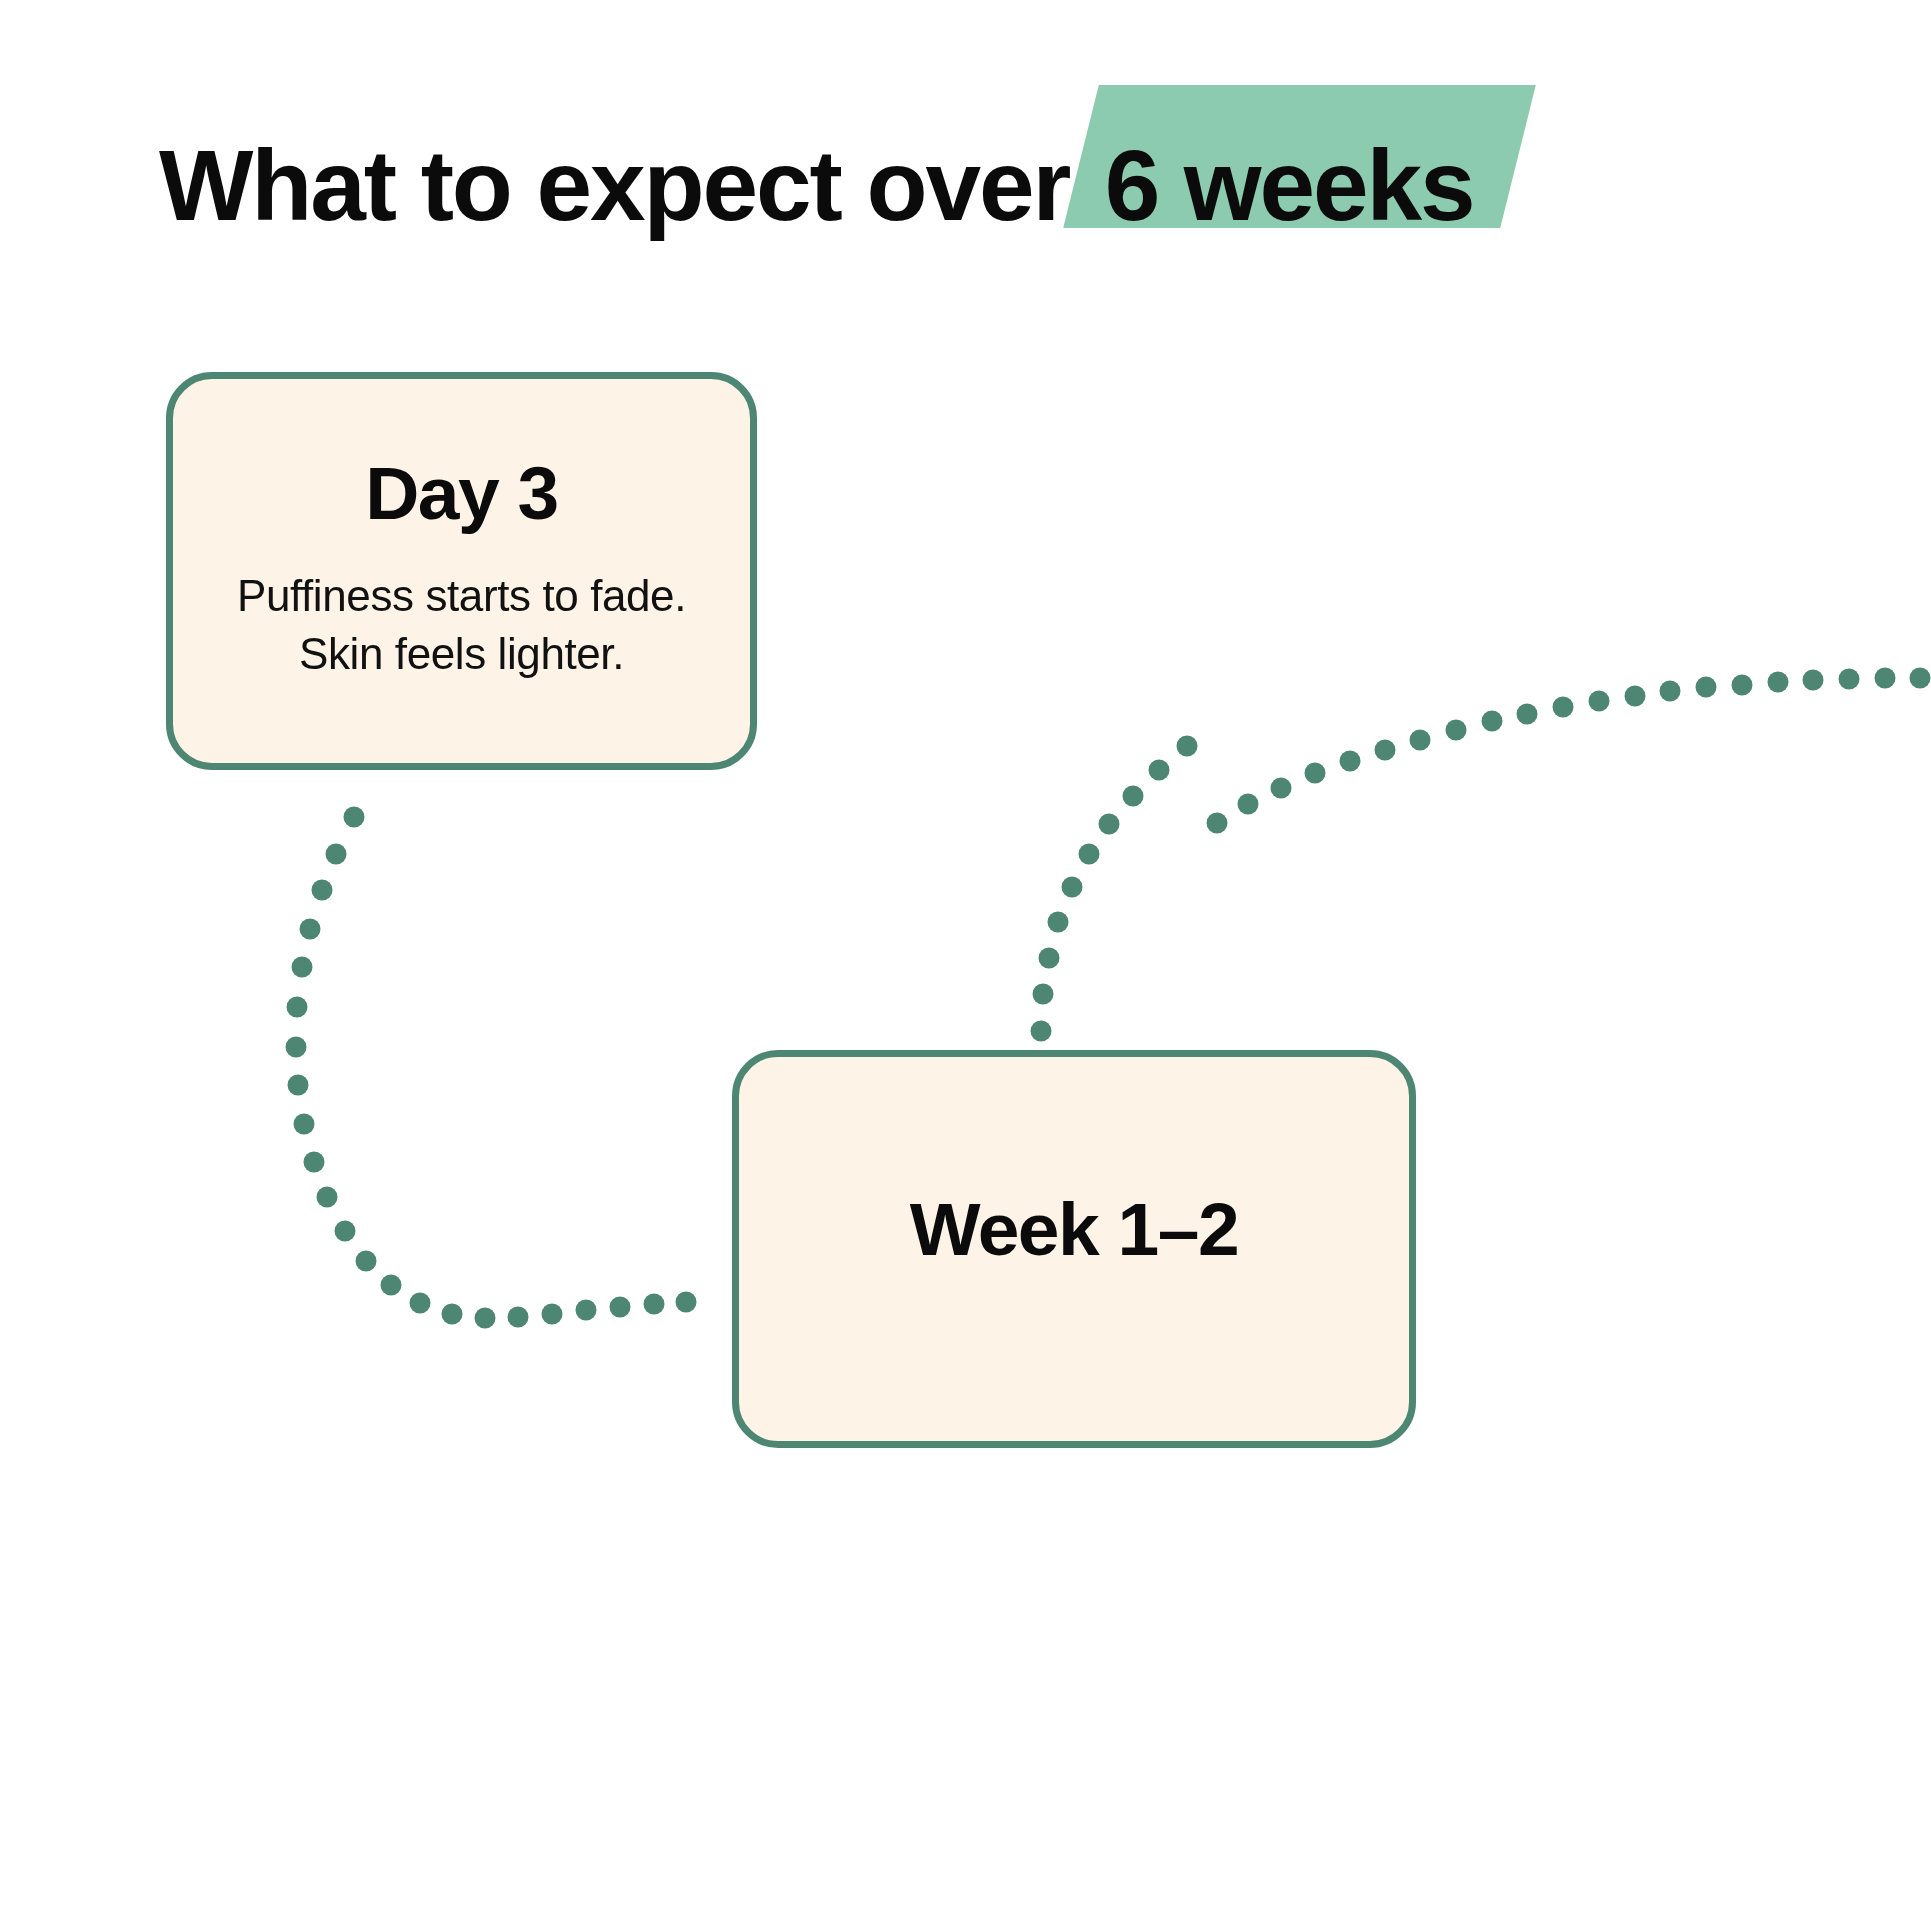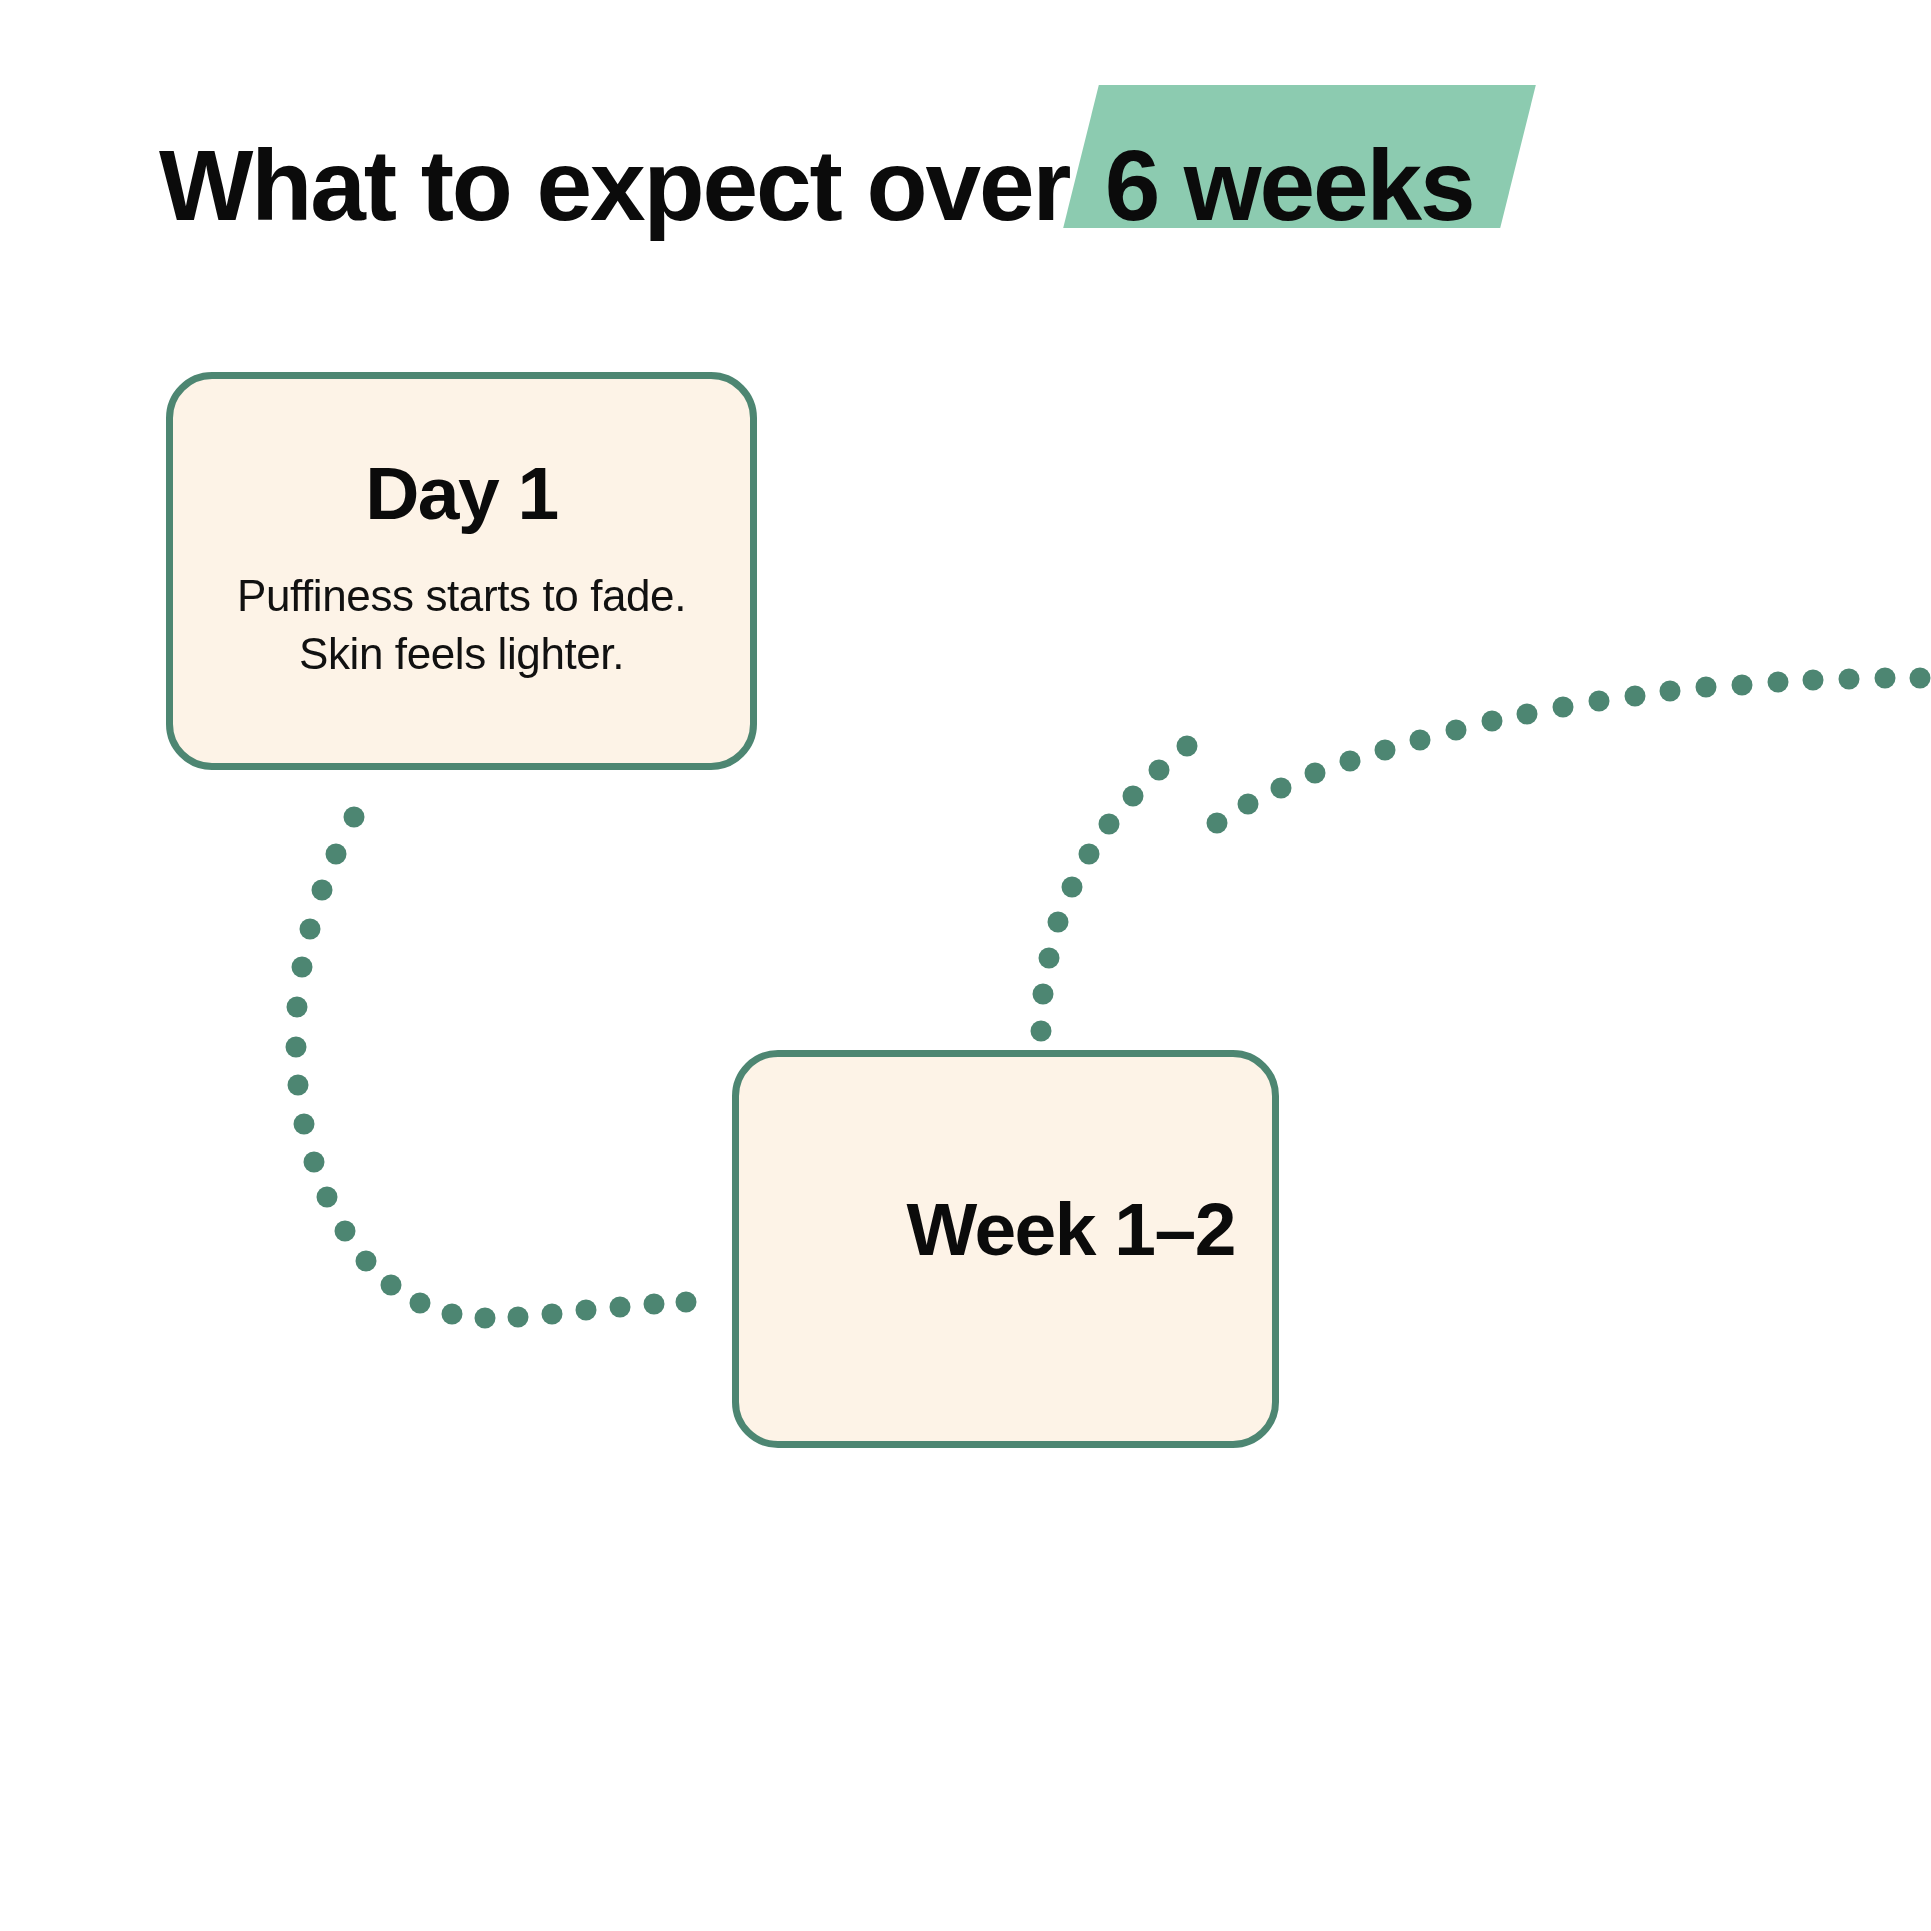--- a/index.html
+++ b/index.html
@@ -84,24 +84,23 @@
   .card-day1 {
     left: 166px;
     top: 372px;
     width: 591px;
     height: 398px;
     padding: 39px 37px 44px 37px;
   }
   .card-week {
     left: 732px;
     top: 1050px;
-    width: 547px;
+    width: 684px;
     height: 398px;
     padding: 39px 37px 44px 37px;
-    align-items: flex-end;
   }
   .card-title {
     font-size: 75px;
     font-weight: 700;
     letter-spacing: -1.5px;
     color: #0b0b0b;
     line-height: 1.05;
     margin: 0 0 35px 0;
     white-space: nowrap;
   }
@@ -193,21 +192,21 @@
       <div class="dot" style="left: 1706px; top: 687px; background: rgb(77, 134, 114); width: 21px; height: 21px;"></div>
       <div class="dot" style="left: 1742px; top: 685px; background: rgb(77, 134, 114); width: 21px; height: 21px;"></div>
       <div class="dot" style="left: 1778px; top: 682px; background: rgb(77, 134, 114); width: 21px; height: 21px;"></div>
       <div class="dot" style="left: 1813px; top: 680px; background: rgb(77, 134, 114); width: 21px; height: 21px;"></div>
       <div class="dot" style="left: 1849px; top: 679px; background: rgb(77, 134, 114); width: 21px; height: 21px;"></div>
       <div class="dot" style="left: 1885px; top: 678px; background: rgb(77, 134, 114); width: 21px; height: 21px;"></div>
       <div class="dot" style="left: 1920px; top: 678px; background: rgb(77, 134, 114); width: 21px; height: 21px;"></div>
     </div>
 
   <div class="card card-day1">
-    <div class="card-title">Day 1</div>
+    <div class="card-title">Day 3</div>
     <div class="card-body">Puffiness starts to fade. Skin feels lighter.</div>
   </div>
 
   <div class="card card-week">
     <div class="card-title">Week 1–2</div>
   </div>
 
 </div>
 
 

